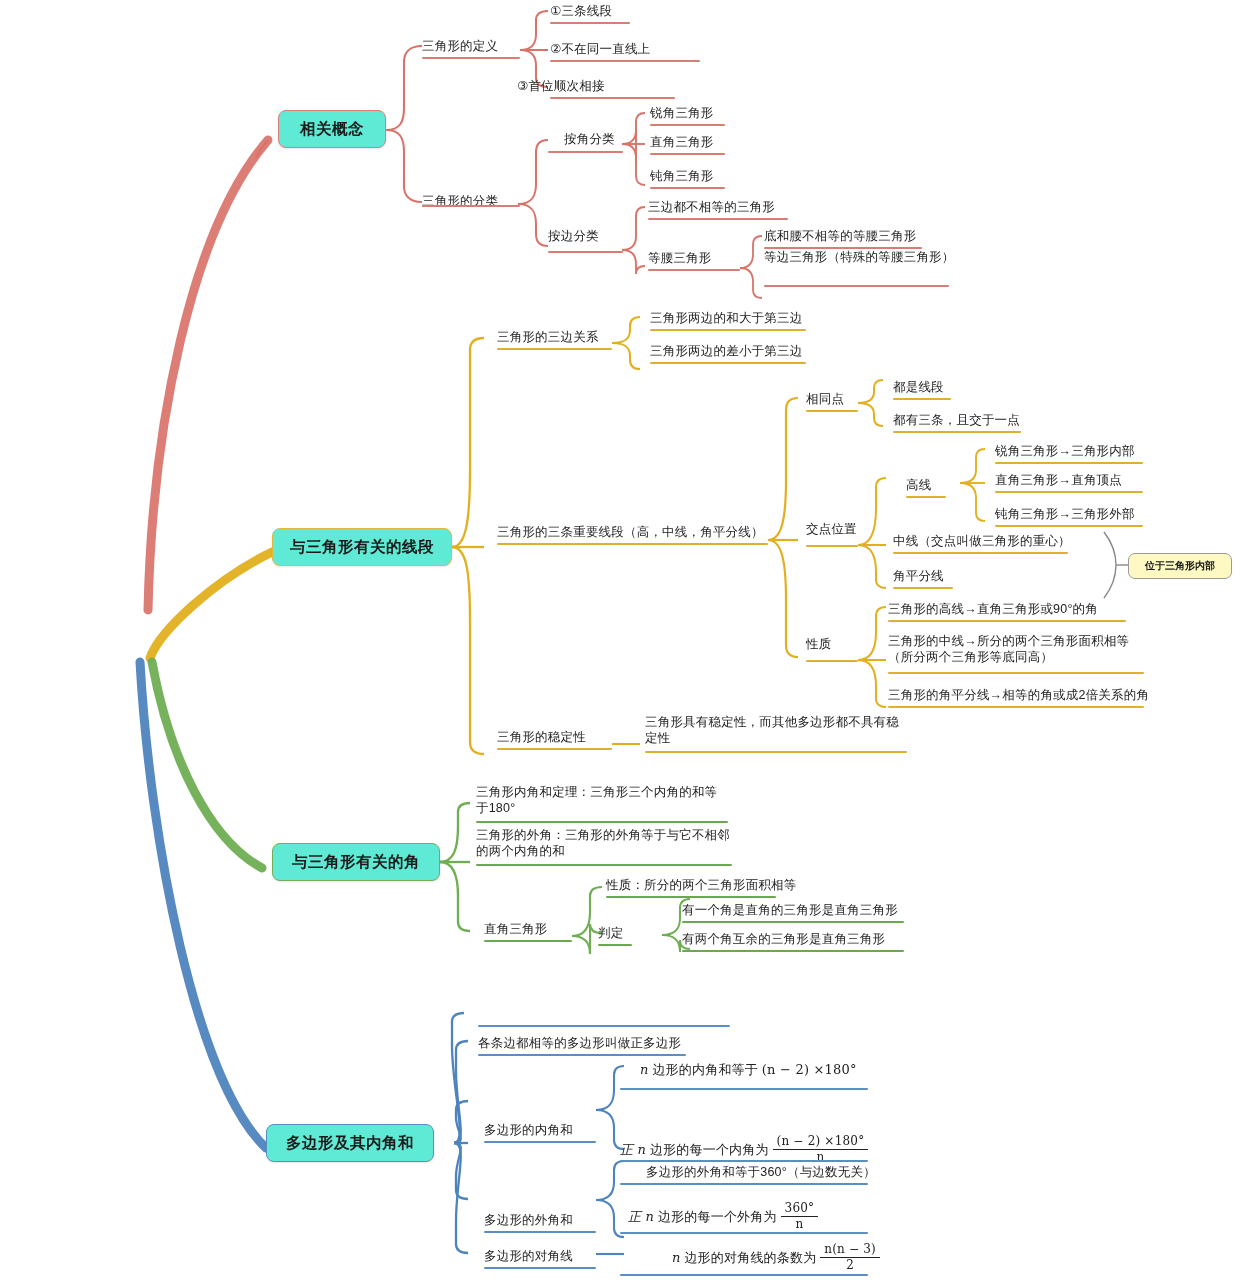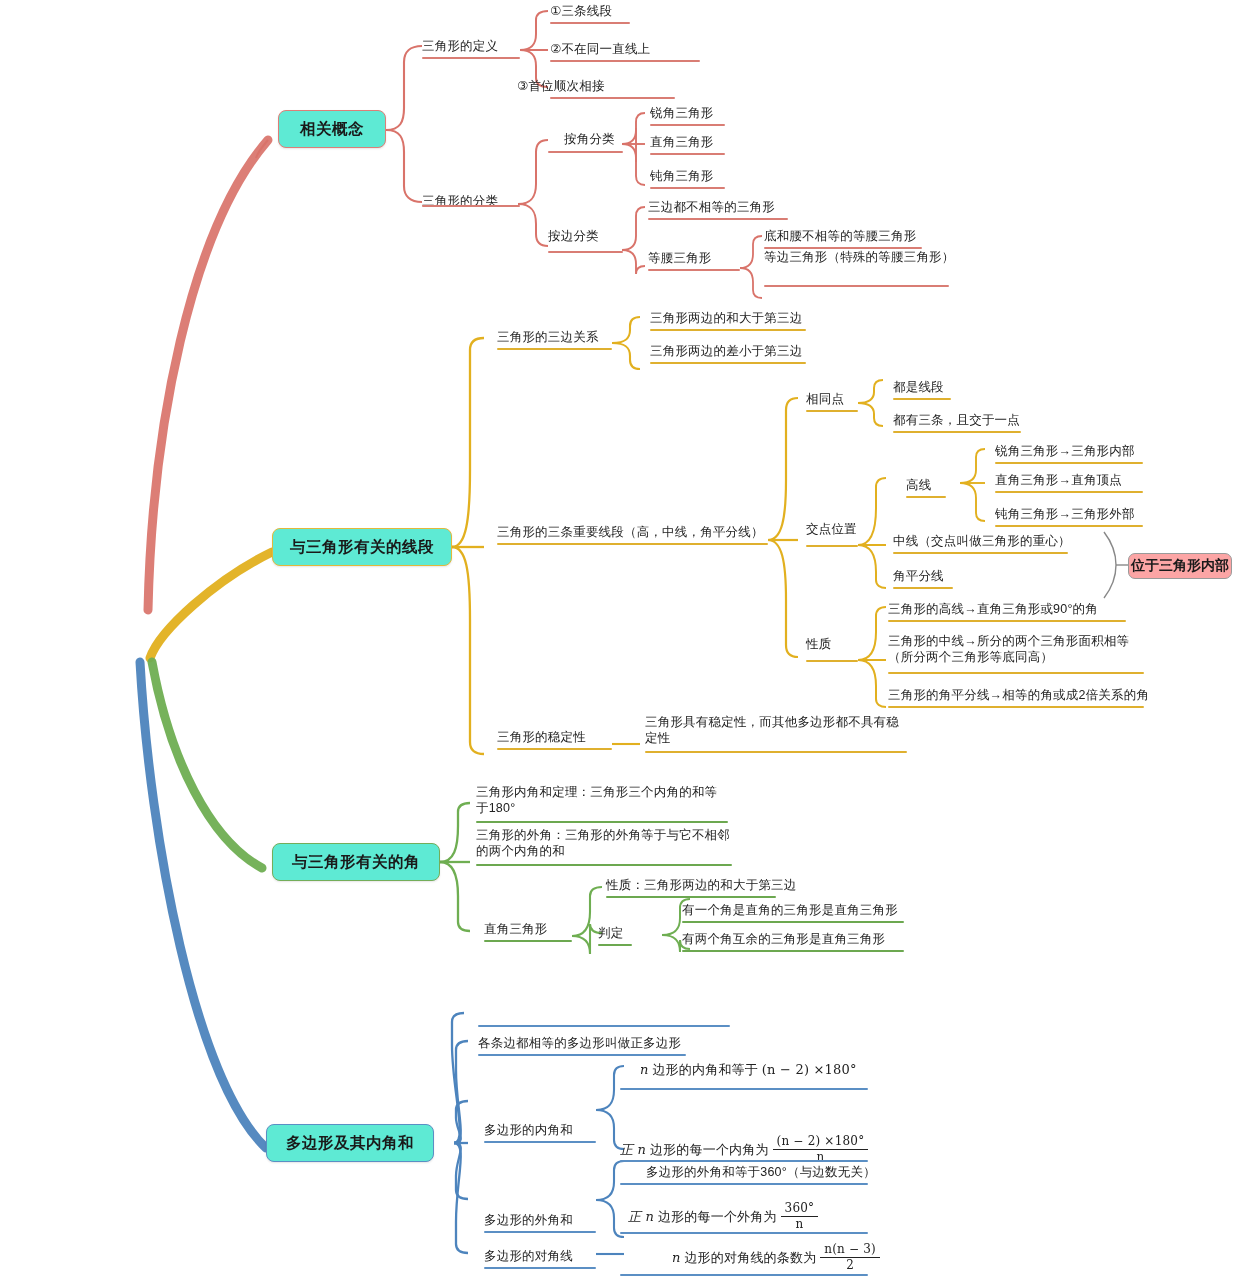--- a/index.html
+++ b/index.html
@@ -26,22 +26,22 @@
   }
   .topic.red{border-color:#dd7f78;}
   .topic.yellow{border-color:#e2b93b;}
   .topic.green{border-color:#74ad5a;}
   .topic.blue{border-color:#5b8fc4;}
 
   
   .callout{
     position:absolute;box-sizing:border-box;
     display:flex;align-items:center;justify-content:center;
-    background:#fca5a5;border:1.4px solid #9a9a9a;border-radius:7px;
-    font-weight:bold;color:#1a1a1a;font-size:14px;white-space:nowrap;
+    background:#fef9c3;border:1.4px solid #9a9a9a;border-radius:7px;
+    font-weight:bold;color:#1a1a1a;font-size:10px;white-space:nowrap;
   }
 
   
   .lbl{
     position:absolute;color:#222;font-size:12.5px;line-height:1.28;
     white-space:nowrap;letter-spacing:.2px;
   }
   .lbl.wrap{white-space:normal;}
 
   
@@ -264,21 +264,21 @@
 
   <div class="lbl wrap" style="left:476px;top:784px;width:252px;">三角形内角和定理：三角形三个内角的和等于180°</div>
   <div class="rule green" style="left:476px;top:821px;width:252px;"></div>
 
   <div class="lbl wrap" style="left:476px;top:827px;width:256px;">三角形的外角：三角形的外角等于与它不相邻的两个内角的和</div>
   <div class="rule green" style="left:476px;top:864px;width:256px;"></div>
 
   <div class="lbl" style="left:484px;top:921px;">直角三角形</div>
   <div class="rule green" style="left:484px;top:940px;width:88px;"></div>
 
-  <div class="lbl" style="left:606px;top:877px;">性质：三角形两边的和大于第三边</div>
+  <div class="lbl" style="left:606px;top:877px;">性质：所分的两个三角形面积相等</div>
   <div class="rule green" style="left:606px;top:896px;width:170px;"></div>
 
   <div class="lbl" style="left:598px;top:925px;">判定</div>
   <div class="rule green" style="left:598px;top:944px;width:34px;"></div>
 
   <div class="lbl" style="left:682px;top:902px;">有一个角是直角的三角形是直角三角形</div>
   <div class="rule green" style="left:682px;top:921px;width:222px;"></div>
 
   <div class="lbl" style="left:682px;top:931px;">有两个角互余的三角形是直角三角形</div>
   <div class="rule green" style="left:682px;top:950px;width:222px;"></div>

